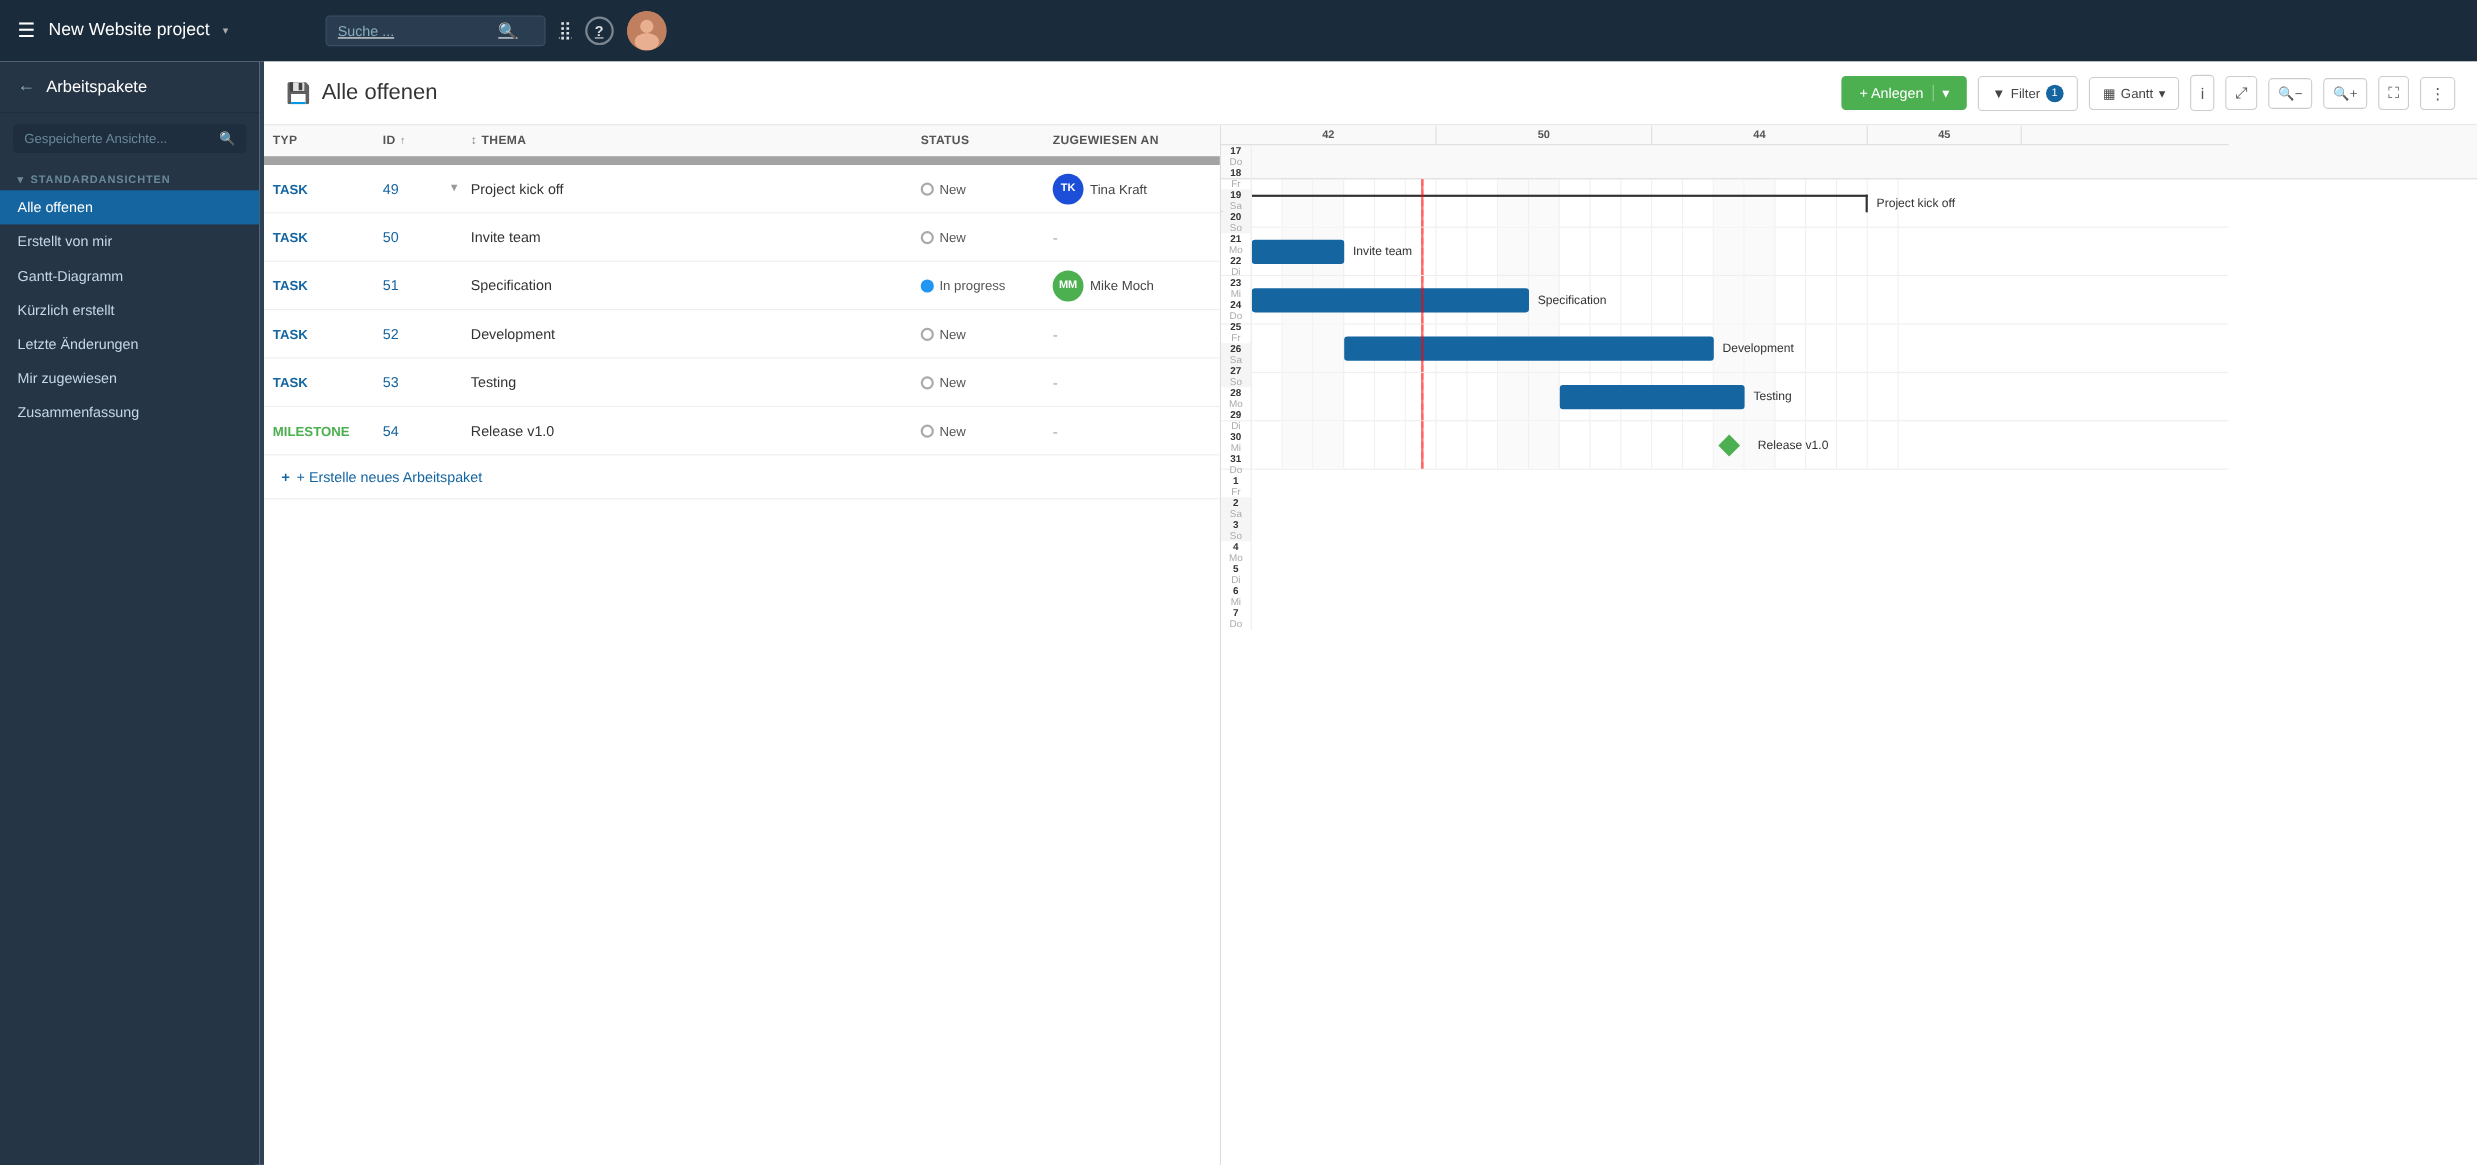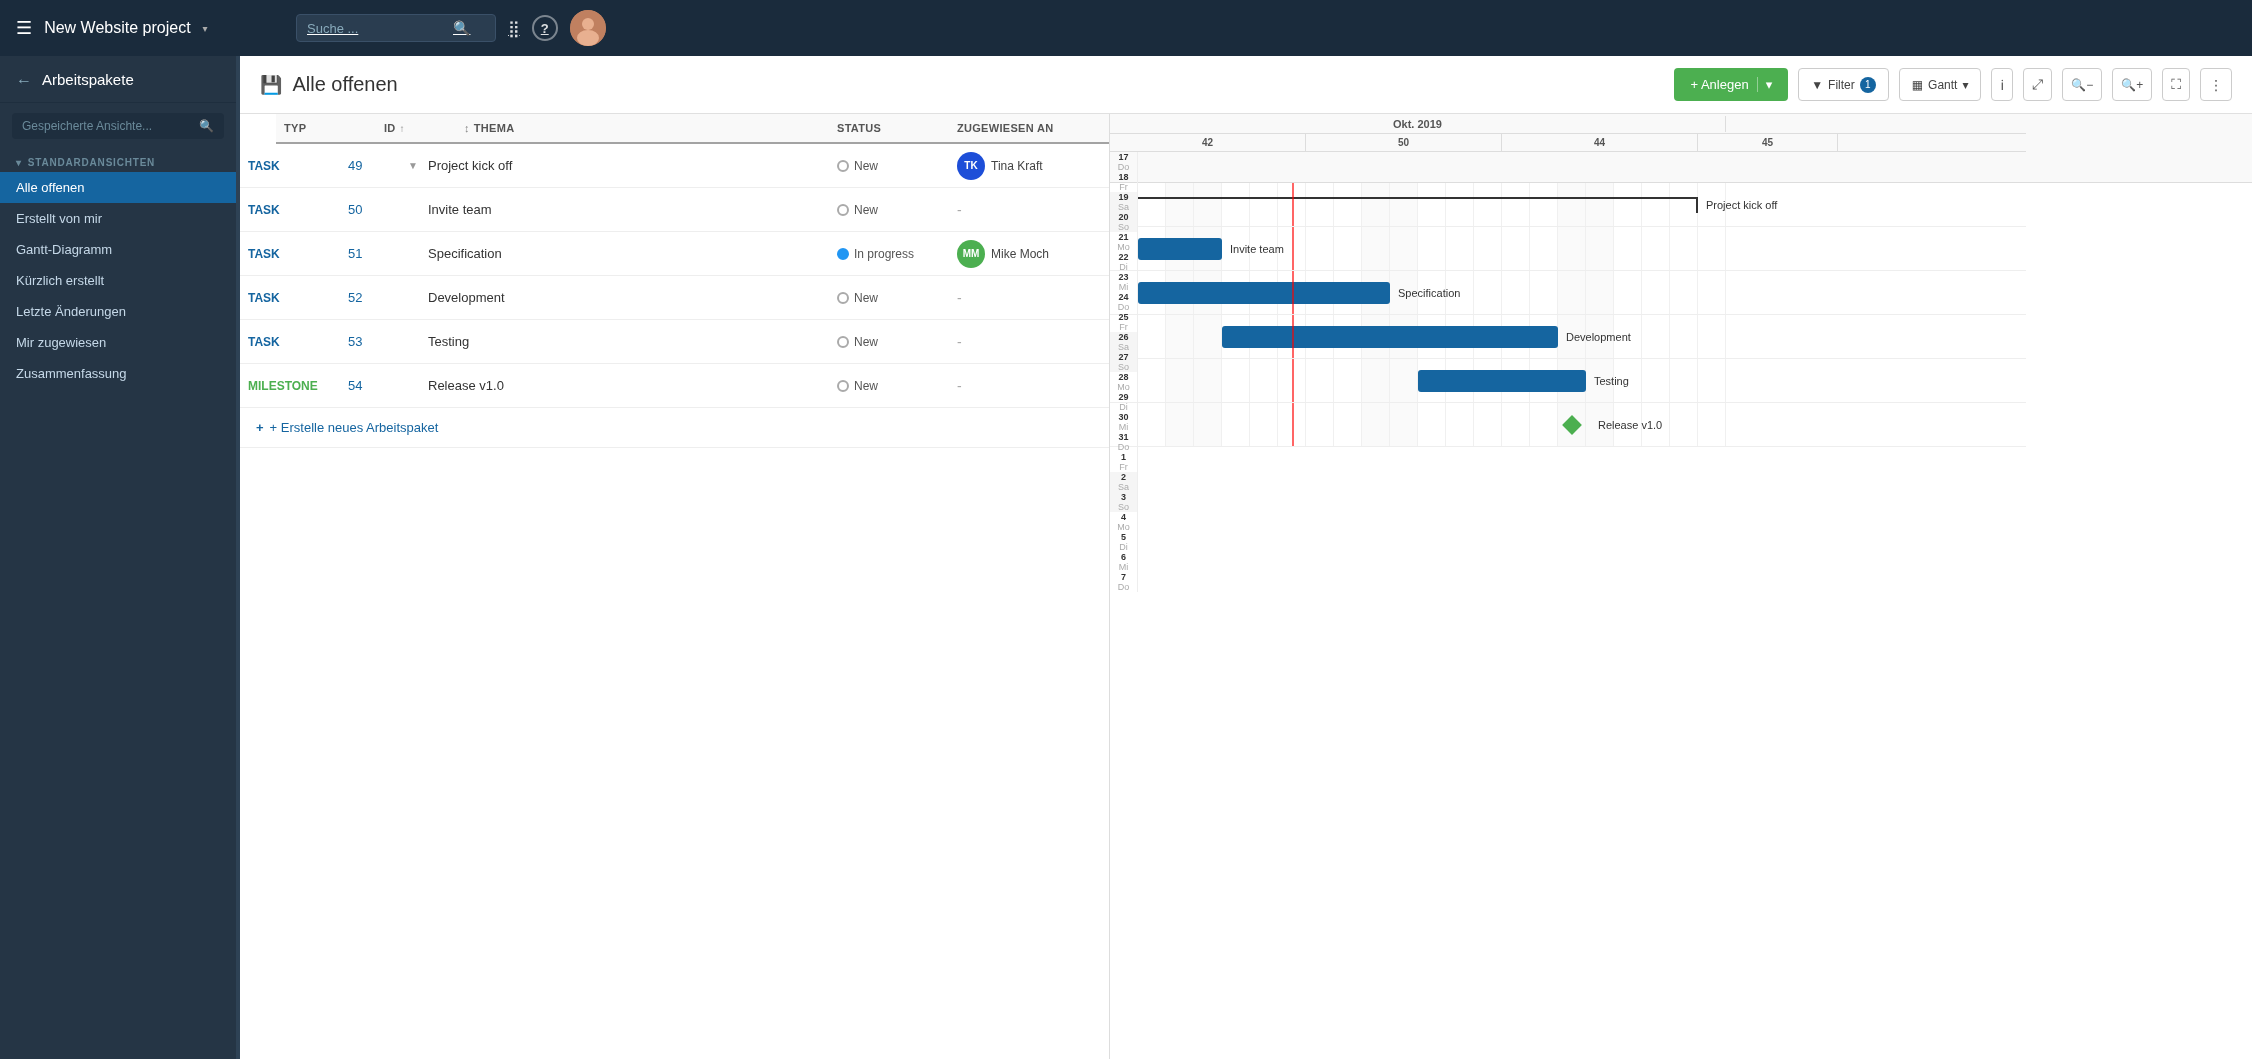--- a/index.html
+++ b/index.html
@@ -82,21 +82,21 @@
 
     
     .content-toolbar {
       display: flex; align-items: center; justify-content: space-between;
       padding: 12px 20px; border-bottom: 1px solid #e0e0e0;
       background: white;
     }
     .page-title-area { display: flex; align-items: center; gap: 10px; }
     .save-icon { color: #666; font-size: 18px; }
     .page-title { font-size: 20px; font-weight: 500; color: #333; }
-    .toolbar-actions { display: flex; gap: 10px; }
+    .toolbar-actions { display: flex; align-items: center; gap: 10px; }
     .btn-primary {
       background: #4caf50; color: white; border: none;
       padding: 8px 16px; border-radius: 4px; cursor: pointer;
       font-size: 13px; font-weight: 500; display: flex; align-items: center; gap: 4px;
     }
     .btn-primary .dropdown-part {
       border-left: 1px solid rgba(255,255,255,0.4);
       padding-left: 8px; margin-left: 4px;
     }
     .btn-toolbar {
@@ -116,22 +116,22 @@
     }
 
     
     .main-split { display: flex; flex: 1; overflow: hidden; }
 
     
     .wp-table { width: 870px; flex-shrink: 0; overflow-y: auto; border-right: 1px solid #ddd; }
     .table-header {
       display: grid;
       grid-template-columns: 100px 60px 20px 1fr 120px 160px;
-      background: #f9f9f9; border-bottom: 2px solid #a3a3a3;
-      padding: 8px 0; position: sticky; top: 0; z-index: 2; margin-left: 36px;
+      background: #f9f9f9; border-bottom: 8px solid #a3a3a3;
+      padding: 8px 0; position: sticky; top: 0; z-index: 2;
     }
     .th {
       font-size: 11px; font-weight: 700; color: #555;
       text-transform: uppercase; padding: 0 8px;
       display: flex; align-items: center; gap: 4px;
       letter-spacing: 0.3px;
     }
     .th .sort-icon { color: #888; font-size: 10px; }
     .table-row {
       display: grid;
@@ -429,23 +429,20 @@
           </div>
         <div class="create-link">
           <span style="font-weight:700; color:#1565a0;">+</span>
           <span>+ Erstelle neues Arbeitspaket</span>
         </div>
       </div>
 
       <div class="gantt-area" id="gantt-area">
 
       <div class="gantt-header">
-            <div class="gantt-month-row" style="width: 916px;">
-              <div class="gantt-month-label" style="font-size: 11px; font-weight: 600; text-align: center; flex: 0 0 auto; width: 616px; border-right: 1px solid rgb(221, 221, 221);">Okt. 2019</div>
-            </div>
             <div style="display: flex; height: 18px; border-bottom: 1px solid rgb(221, 221, 221); width: 916px;">
               <div class="gantt-week-label" style="width: 196px;">42</div>
               <div class="gantt-week-label" style="width: 196px;">50</div>
               <div class="gantt-week-label" style="width: 196px;">44</div>
               <div class="gantt-week-label" style="width: 140px;">45</div>
               <div style="flex: 1 1 0%;"></div>
             </div>
             <div class="gantt-days-row" style="width: 916px; flex-direction: column;">
               <div class="gantt-day-cell">
                 <span class="day-num">17</span>

